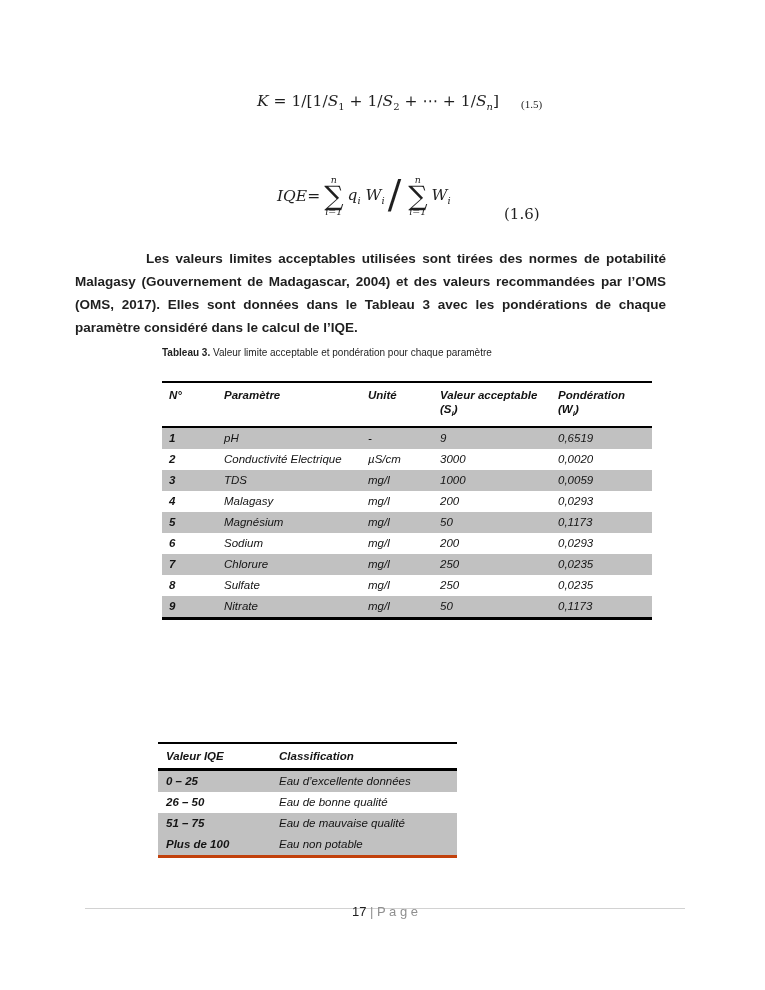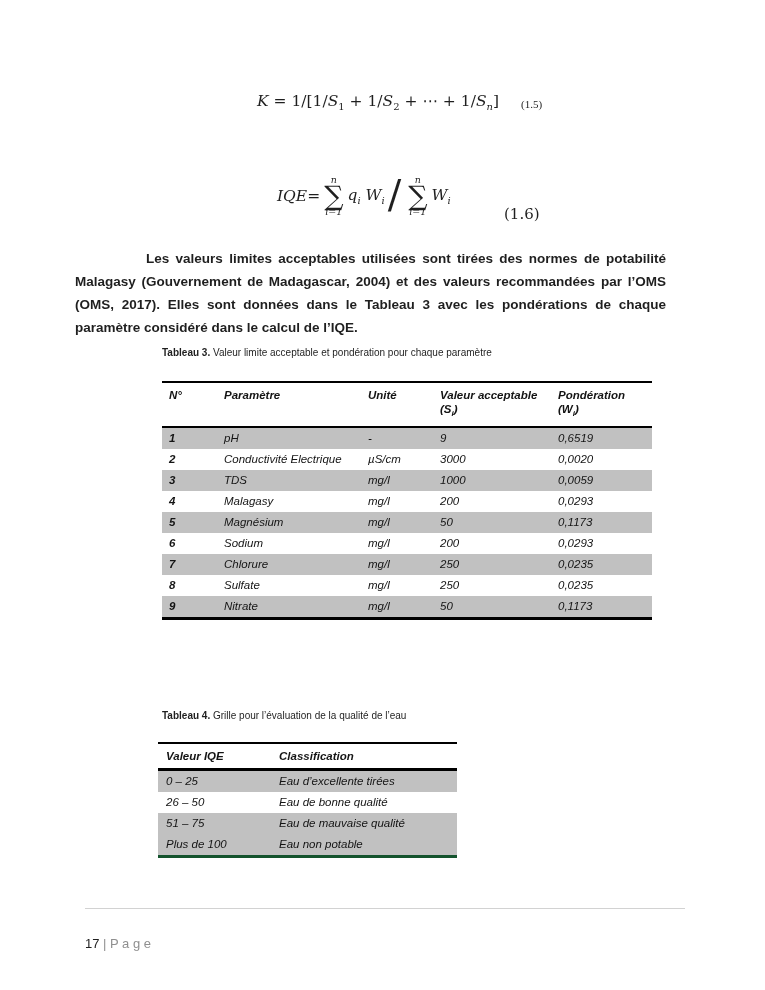--- a/index.html
+++ b/index.html
@@ -35,30 +35,30 @@
   table{border-collapse:collapse;table-layout:fixed;font-style:italic;color:#141414;}
   #table3{position:absolute;top:381px;left:162px;width:490px;font-size:11.5px;
           border-top:2px solid #000;border-bottom:3px solid #000;}
   #table3 thead tr{border-bottom:2px solid #000;}
   #table3 th{text-align:left;font-weight:bold;vertical-align:top;
              padding:5px 2px 5px 8px;line-height:14px;}
   #table3 th.c-n,#table3 td.c-n{padding-left:7px;}
   #table3 td{padding:0 2px 0 8px;height:21px;line-height:21px;white-space:nowrap;overflow:hidden;}
   #table3 td.c-n{font-weight:bold;}
   #table4{position:absolute;top:742px;left:158px;width:299px;font-size:11.5px;
-          border-top:2px solid #000;border-bottom:3px solid #14532d;}
+          border-top:2px solid #000;border-bottom:3px solid #c2410c;}
   #table4 thead tr{border-bottom:3px solid #000;}
   #table4 th{text-align:left;font-weight:bold;padding:5px 2px 5px 8px;line-height:14px;}
   #table4 td{padding:0 2px 0 8px;height:21px;line-height:21px;white-space:nowrap;overflow:hidden;}
-  #table4 td.c-range{font-weight:normal;margin-left:23px;}
+  #table4 td.c-range{font-weight:bold;margin-left:23px;}
   tr.shaded{background:#c1c1c1;}
   th sub,td sub{font-size:8px;}
   
   #footer-line{position:absolute;top:908px;left:85px;width:600px;height:1px;background:#d2d2d2;}
-  #footer{position:absolute;top:936px;left:85px;width:600px;text-align:left;font-size:13px;}
+  #footer{position:absolute;top:904px;left:85px;width:600px;text-align:center;font-size:13px;}
   #footer .page-word{color:#8f8f8f;}
 </style>
 </head>
 <body>
 
 <div class="page">
 
   <div id="eq15" class="math"><i>K</i><span> = 1/[1/</span><i>S</i><sub>1</sub><span> + 1/</span><i>S</i><sub>2</sub><span> + ⋯ + 1/</span><i>S</i><sub><i>n</i></sub><span>]</span></div>
   <div id="eq15-label" class="math">(1.5)</div>
 
@@ -164,37 +164,36 @@
           <td class="c-n">9</td>
           <td>Nitrate</td>
           <td>mg/l</td>
           <td>50</td>
           <td>0,1173</td>
         </tr>
     </tbody>
   </table>
 
 
-  <div id="cap4" class="caption"><span class="cap-bold">Tableau 4.</span><span> Grille pour l’évaluation de la qualité de l’eau</span></div>
 
   <table id="table4">
     <colgroup>
         <col style="width:113px">
         <col style="width:186px">
       </colgroup>
     <thead>
       <tr>
         <th>Valeur IQE</th>
         <th>Classification</th>
       </tr>
     </thead>
     <tbody>
       <tr class="shaded">
           <td class="c-range">0 – 25</td>
-          <td>Eau d’excellente tirées</td>
+          <td>Eau d’excellente données</td>
         </tr>
       <tr>
           <td class="c-range">26 – 50</td>
           <td>Eau de bonne qualité</td>
         </tr>
       <tr class="shaded">
           <td class="c-range">51 – 75</td>
           <td>Eau de mauvaise qualité</td>
         </tr>
       <tr class="shaded">

